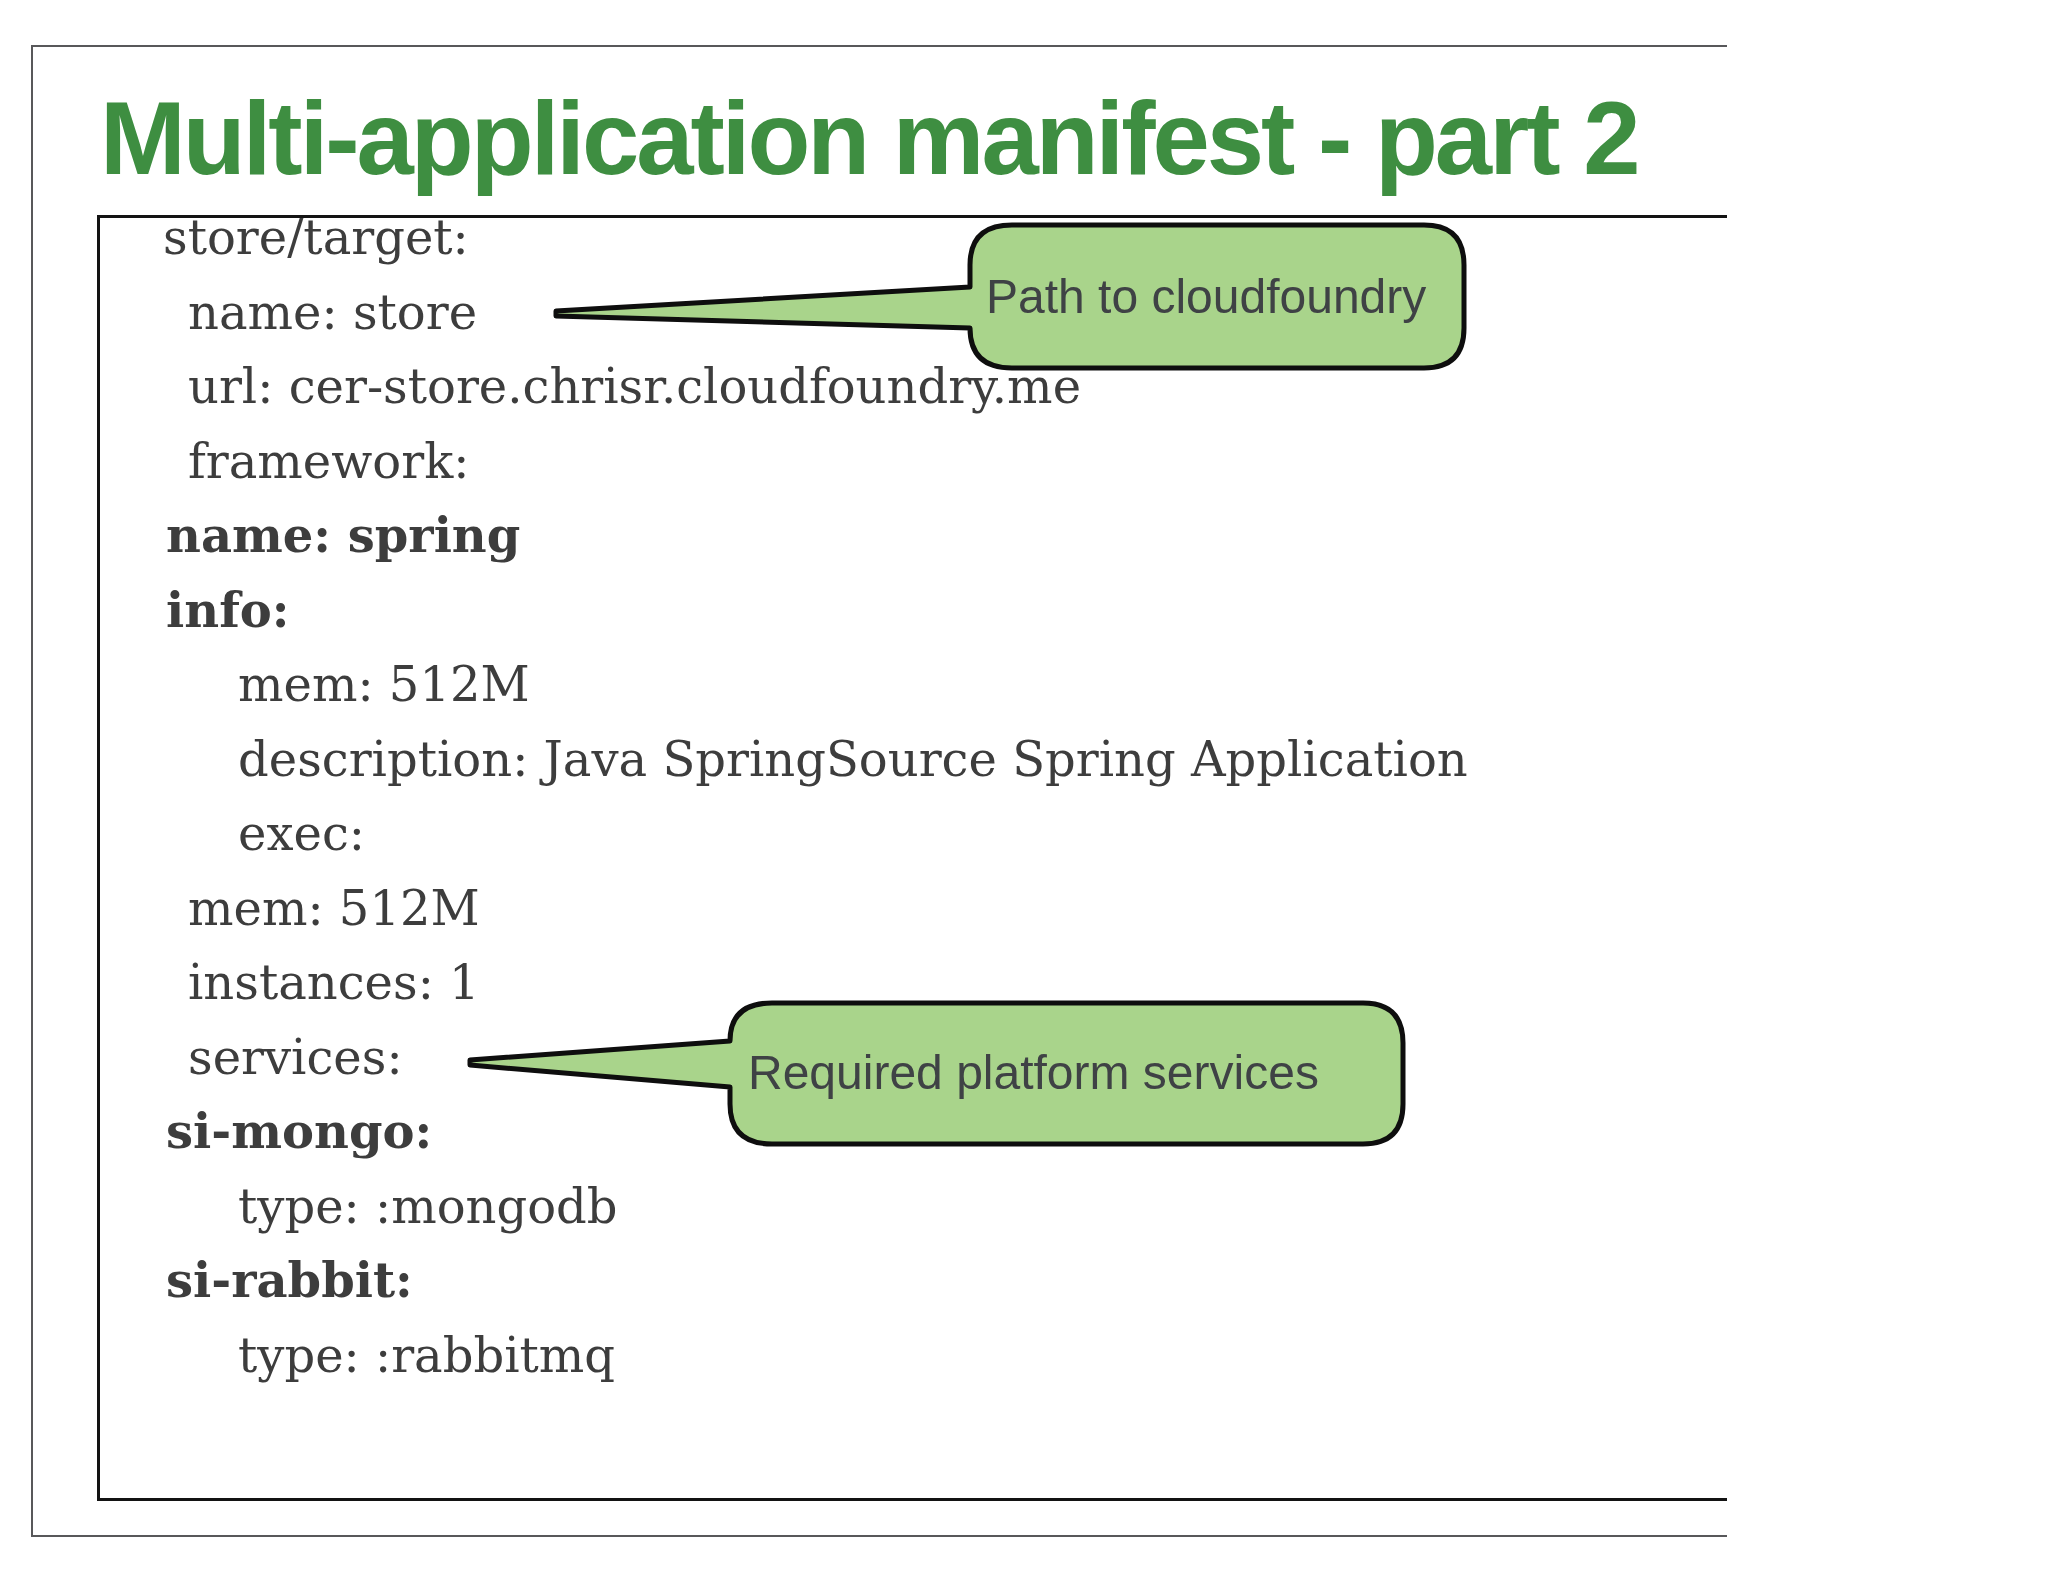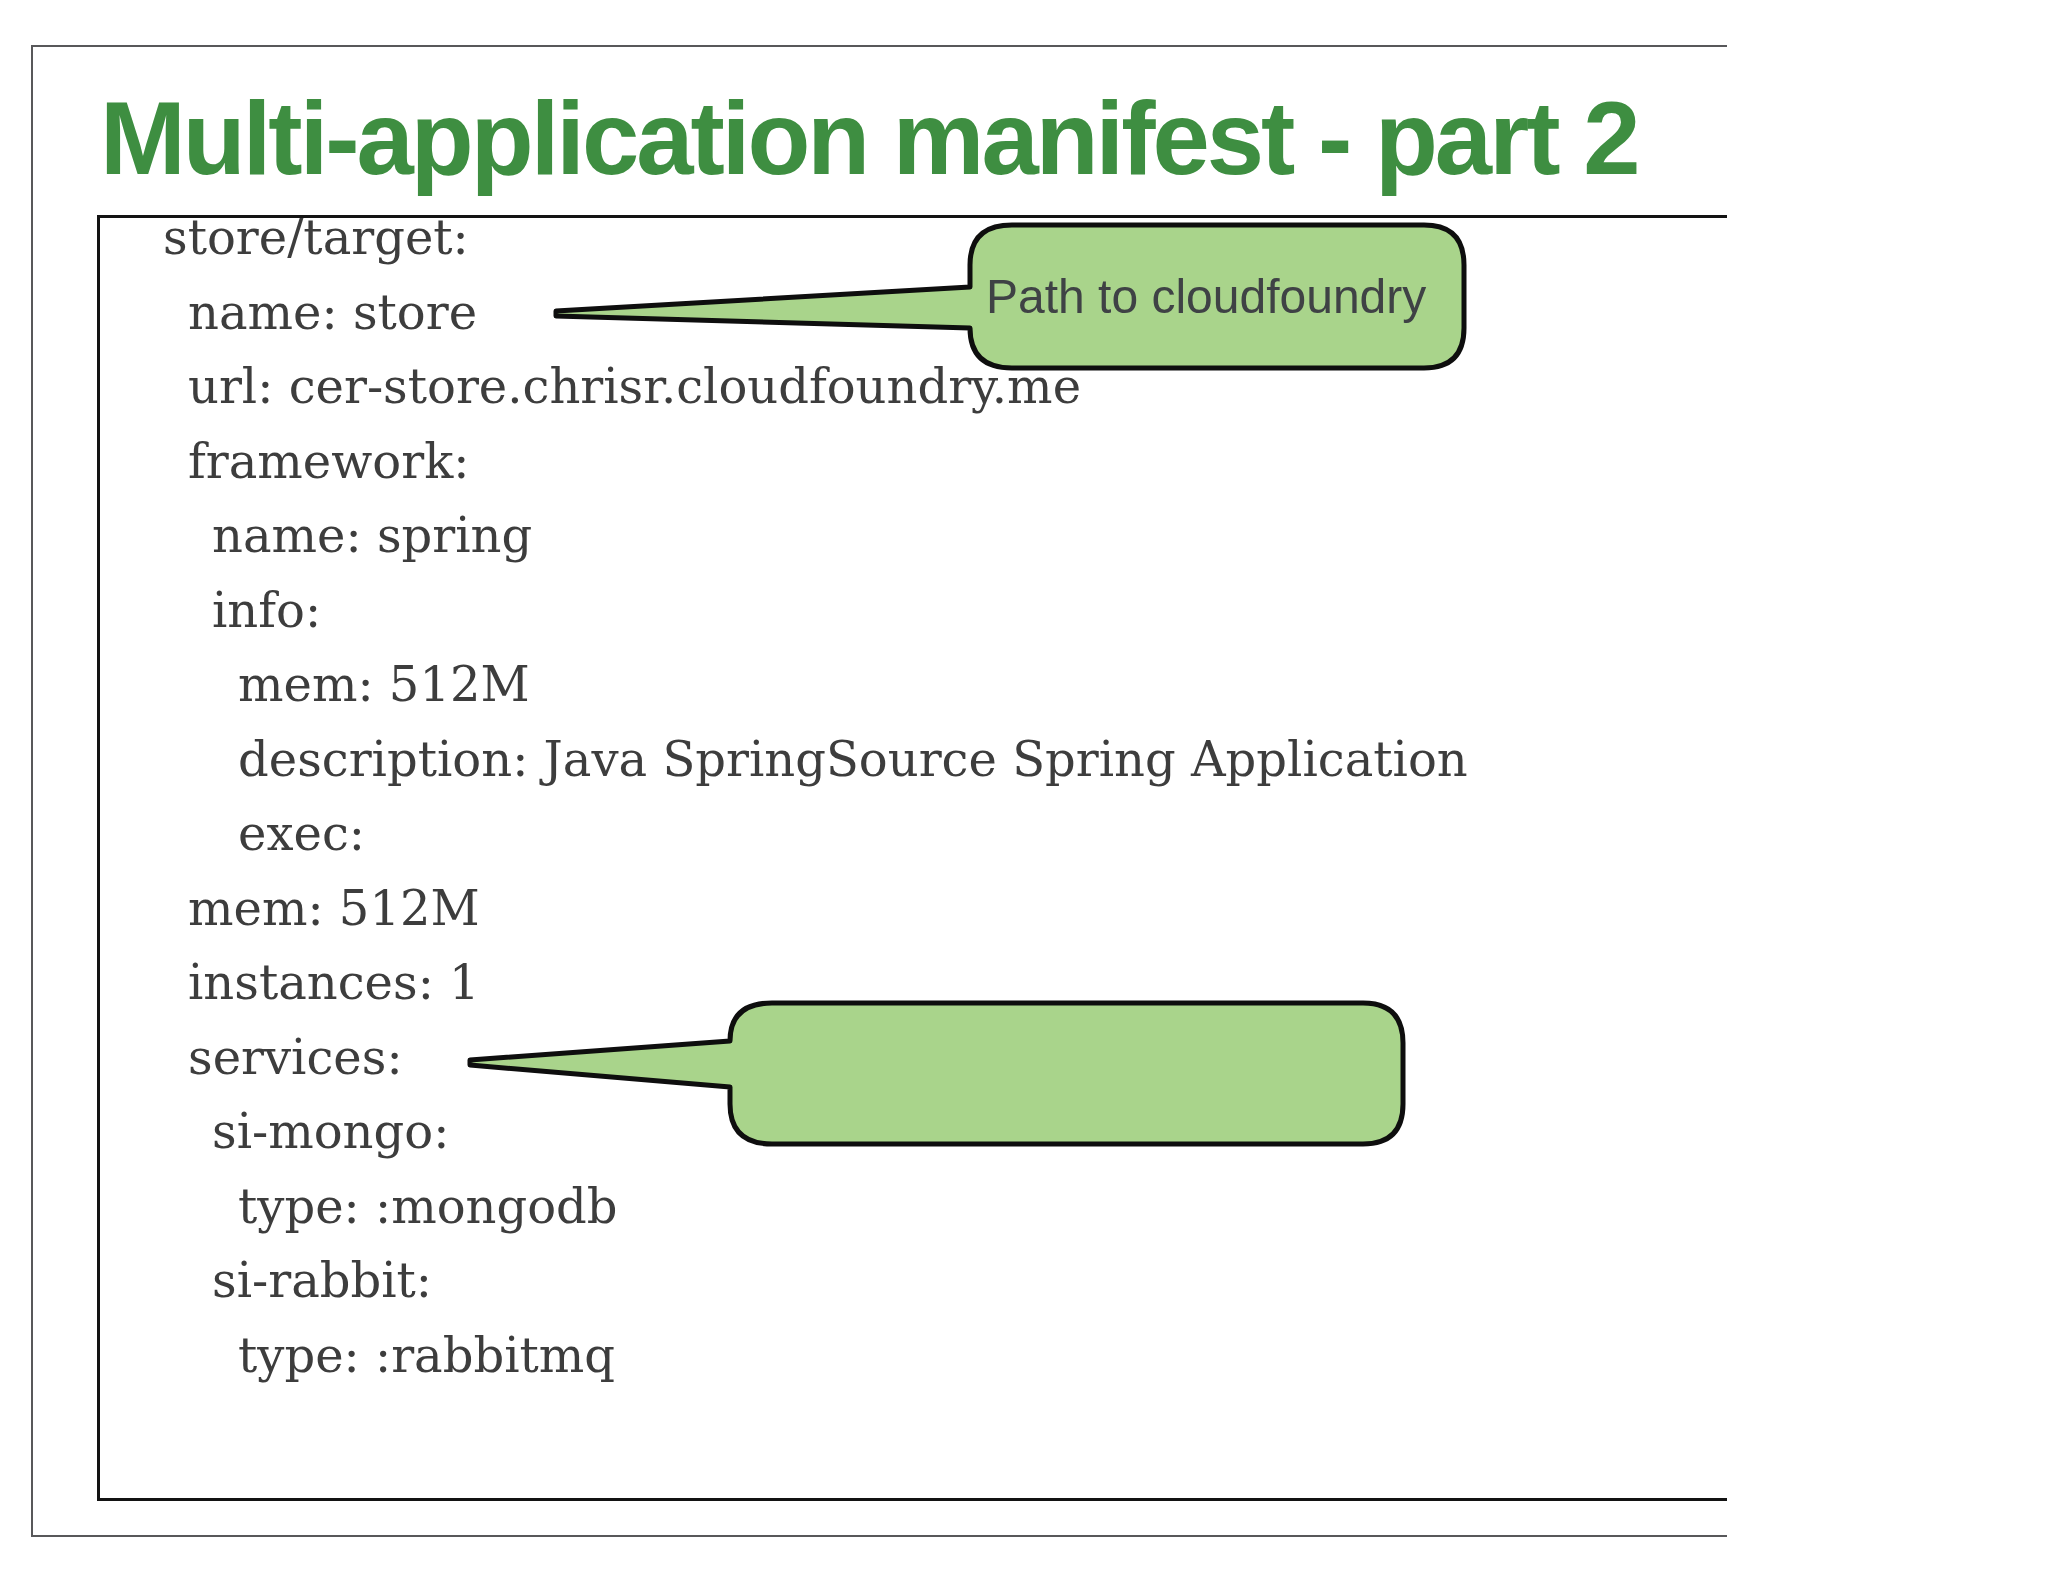--- a/index.html
+++ b/index.html
@@ -22,21 +22,21 @@
     border:3px solid #131313; box-sizing:border-box; background:#ffffff;
   }
   .manifest {
     position:absolute; left:100px; top:200px;
     font-family:"DejaVu Serif", serif;
     font-size:48px; color:#3d3d3d; white-space:pre;
   }
   .mline { height:74.5px; line-height:74.5px; }
   .ind0 { margin-left:63px; }
   .ind1 { margin-left:88px; }
-  .ind2 { margin-left:112px; }
+  .ind2 { margin-left:66px;font-weight:bold; }
   .ind3 { margin-left:138px; }
   .callout-overlay {
     position:absolute; left:0; top:0; width:2048px; height:1582px;
     pointer-events:none;
   }
   .callout-label {
     position:absolute; display:flex; align-items:center;
     font-size:48px; color:#3f4245; white-space:nowrap;
   }
   .callout-label-1 { left:986px; top:229px; width:470px; height:134px; }
@@ -59,16 +59,17 @@
 
   <div class="manifest" id="manifest"><div class="mline ind0">store/target:</div><div class="mline ind1">name: store</div><div class="mline ind1">url: cer-store.chrisr.cloudfoundry.me</div><div class="mline ind1">framework:</div><div class="mline ind2">name: spring</div><div class="mline ind2">info:</div><div class="mline ind3">mem: 512M</div><div class="mline ind3">description: Java SpringSource Spring Application</div><div class="mline ind3">exec:</div><div class="mline ind1">mem: 512M</div><div class="mline ind1">instances: 1</div><div class="mline ind1">services:</div><div class="mline ind2">si-mongo:</div><div class="mline ind3">type: :mongodb</div><div class="mline ind2">si-rabbit:</div><div class="mline ind3">type: :rabbitmq</div></div>
 
   <svg class="callout-overlay" viewBox="0 0 2048 1582" width="2048" height="1582">
     <path stroke-width="5" stroke-linejoin="round" d="M 1012 225 H 1424 Q 1464 225 1464 265 V 328 Q 1464 368 1424 368 H 1012 Q 970 368 970 328 L 556 316 L 556 311 L 970 287 V 265 Q 970 225 1012 225 Z" fill="#a9d48b" stroke="#0e0e0e"></path>
     <path stroke-width="5" stroke-linejoin="round" d="M 772 1003 H 1363 Q 1403 1003 1403 1043 V 1104 Q 1403 1144 1363 1144 H 772 Q 730 1144 730 1104 V 1087 L 470 1065 L 470 1060 L 730 1041 Q 730 1003 772 1003 Z" fill="#a9d48b" stroke="#0e0e0e"></path>
   </svg>
 
   <div class="callout-label callout-label-1">Path to cloudfoundry</div>
 
+  <div class="callout-label callout-label-2">Required platform services</div>
 
   <div class="page-number">35</div>
 
 </div>
 
 </body></html>

